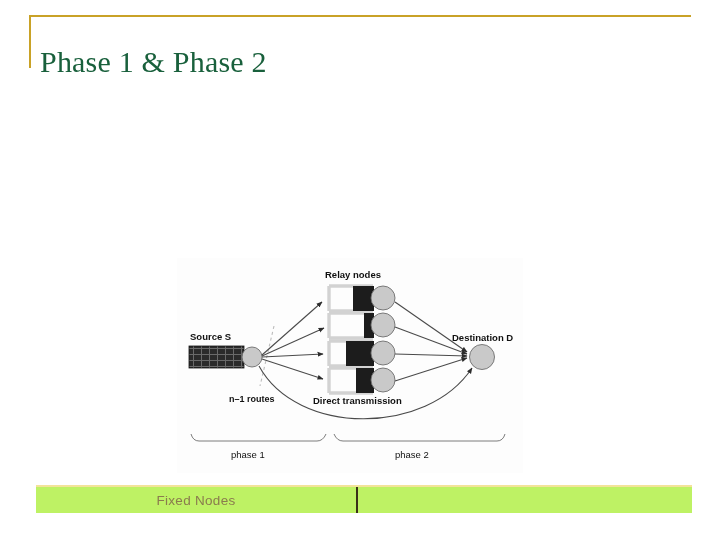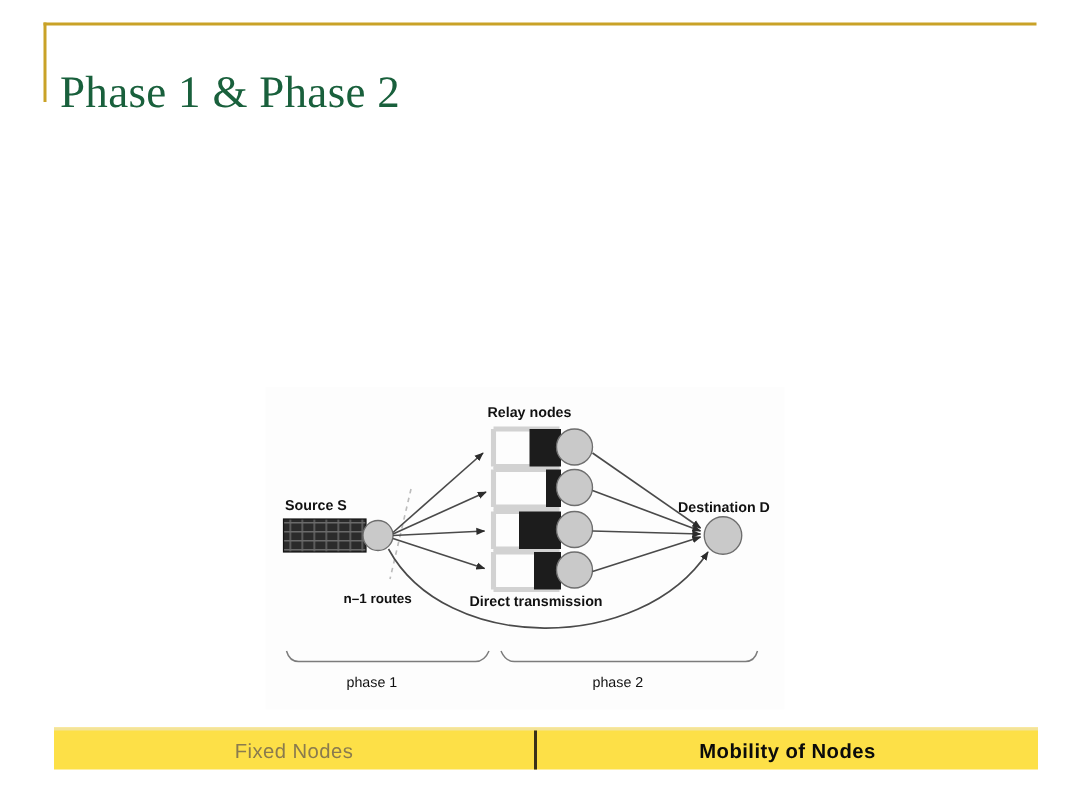--- a/index.html
+++ b/index.html
@@ -62,21 +62,21 @@
   #figure-svg { display: block; }
 
   
   #footer-band {
     position: absolute;
     left: 36px;
     top: 485px;
     width: 656px;
     height: 26px;
     display: flex;
-    background: #fde047;
+    background: #bef264;
     border-top: 2px solid #f3e39a;
   }
   .footer-cell {
     height: 100%;
     display: flex;
     align-items: center;
     justify-content: center;
     font-size: 13.5px;
     letter-spacing: 0.3px;
     box-sizing: border-box;
@@ -179,14 +179,13 @@
       <path d="M 157 176 Q 160 183 166 183 L 320 183 Q 326 183 328 176"></path>
     </g>
     <text x="54" y="200" font-family="Liberation Sans, sans-serif" font-size="9.5" fill="#111111">phase 1</text>
     <text x="218" y="200" font-family="Liberation Sans, sans-serif" font-size="9.5" fill="#111111">phase 2</text>
 
   </svg>
 </div>
 
 <div id="footer-band">
   <div id="footer-cell-left" class="footer-cell">Fixed Nodes</div>
-  <div id="footer-cell-right" class="footer-cell">Mobility of Nodes</div>
 </div>
 
 </body></html>

